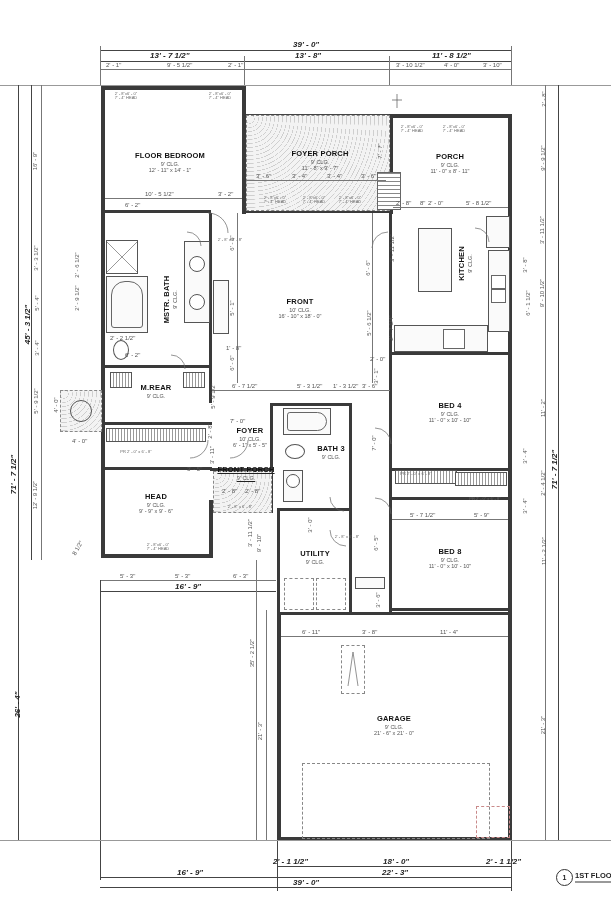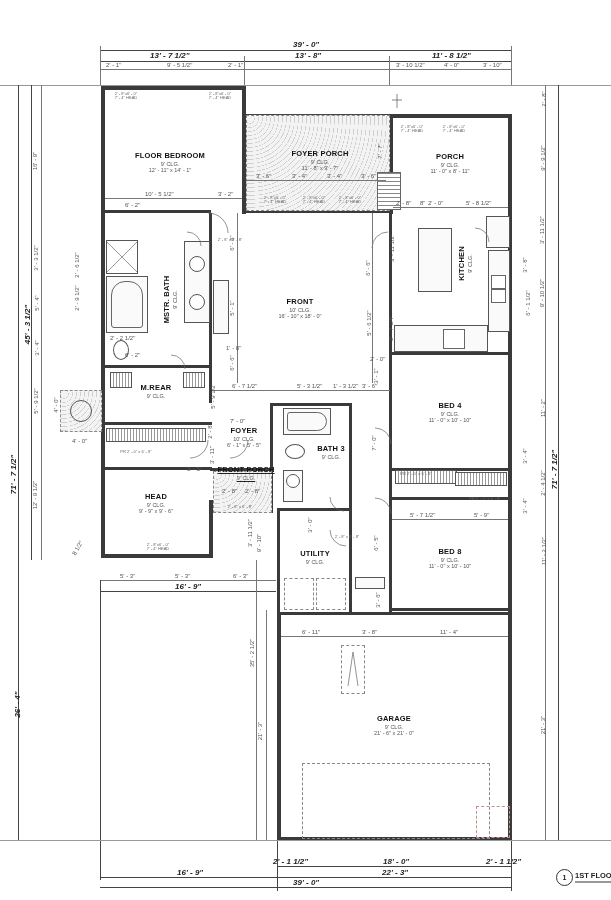--- a/index.html
+++ b/index.html
@@ -227,21 +227,21 @@
 </div>
 <div class="room" style="left:250px;top:298px;width:100px;">
   <span class="n">FRONT</span>
   <span class="c">10' CLG.</span>
   <span class="s">16' - 10" x 18' - 0"</span>
 </div>
 <div class="room" style="left:126px;top:384px;width:60px;">
   <span class="n">M.REAR</span>
   <span class="c">9' CLG.</span>
 </div>
-<div class="room" style="left:214px;top:427px;width:60px;">
+<div class="room" style="left:220px;top:427px;width:60px;">
   <span class="n">FOYER</span>
   <span class="c">10' CLG.</span>
   <span class="s">6' - 1" x 5' - 5"</span>
 </div>
 <div class="room" style="left:400px;top:402px;width:100px;">
   <span class="n">BED 4</span>
   <span class="c">9' CLG.</span>
   <span class="s">11' - 0" x 10' - 10"</span>
 </div>
 <div class="room" style="left:306px;top:445px;width:50px;">

